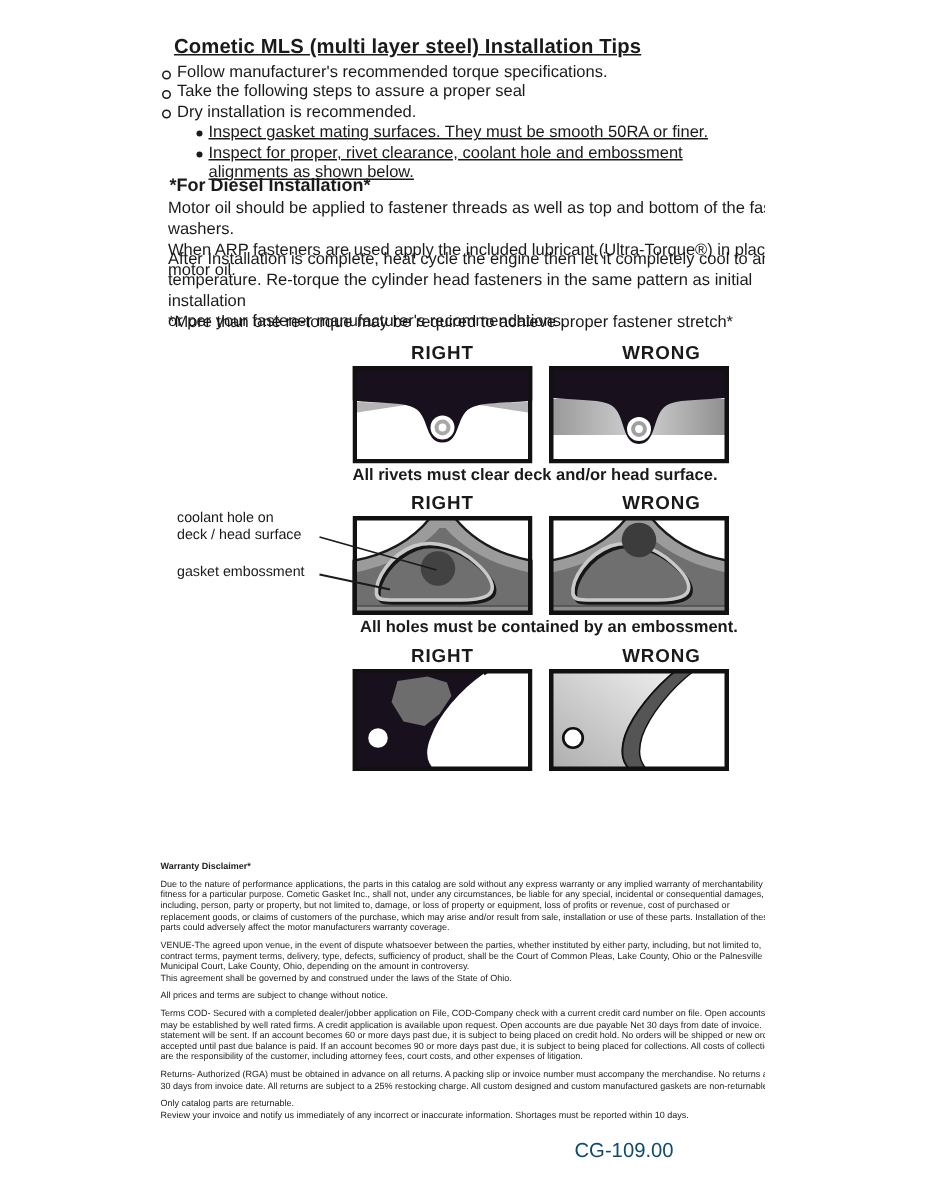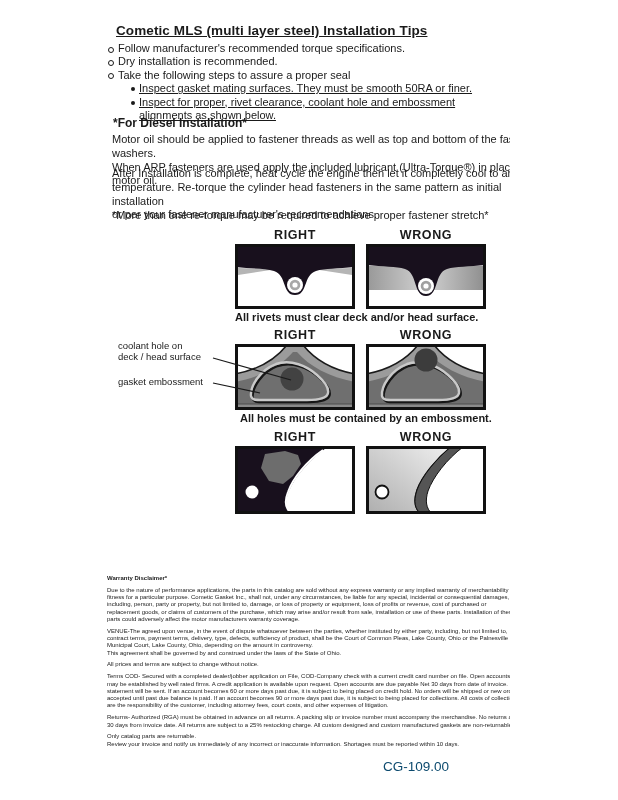--- a/index.html
+++ b/index.html
@@ -16,21 +16,21 @@
   .marker.open{border:1px solid #1a1a1a;background:#fff;}
   .marker.solid{background:#1a1a1a;margin-top:5px;}
 
   .diesel-heading{position:absolute;left:113px;top:116px;font-size:12px;font-weight:bold;}
   .body-para{position:absolute;left:112px;width:440px;font-size:11px;line-height:13.8px;
              white-space:pre-line;}
   .p1{top:133px;} .p2{top:167px;} .pnote{top:209px;}
 
   .figure{position:absolute;left:235px;display:flex;flex-direction:column;}
   .fig1{top:229px;} .fig2{top:329px;} .fig3{top:431px;}
-  .fig-labels{display:flex;gap:11px;height:14px;}
+  .fig-labels{display:flex;gap:26px;height:14px;}
   .fig-label{width:120px;text-align:center;font-size:12.5px;font-weight:bold;
              letter-spacing:0.6px;line-height:13px;}
   .fig-panels{display:flex;gap:11px;margin-top:1px;}
   .fig-caption{margin-top:3px;font-size:11px;font-weight:bold;line-height:11.5px;
                white-space:pre-line;}
   .cap2{margin-left:5px;}
 
   .annotation{position:absolute;left:118px;width:94px;text-align:left;
               font-size:9.5px;line-height:10.5px;white-space:pre-line;}
   .ann-coolant{top:341px;} .ann-emboss{top:377px;}
@@ -50,25 +50,25 @@
 
   <div class="title">Cometic MLS (multi layer steel) Installation Tips</div>
 
   <div class="tips">
     <div class="tip-row">
       <span class="marker open"></span>
       <span>Follow manufacturer's recommended torque specifications.</span>
     </div>
     <div class="tip-row">
       <span class="marker open"></span>
-      <span>Dry installation is recommended.</span>
+      <span>Take the following steps to assure a proper seal</span>
     </div>
     <div class="tip-row">
       <span class="marker open"></span>
-      <span>Take the following steps to assure a proper seal</span>
+      <span>Dry installation is recommended.</span>
     </div>
     <div class="tip-row sub">
       <span class="marker solid"></span>
       <span>Inspect gasket mating surfaces.  They must be smooth 50RA or finer.</span>
     </div>
     <div class="tip-row sub">
       <span class="marker solid"></span>
       <span>Inspect for proper, rivet clearance, coolant hole and embossment alignments as shown below.</span>
     </div>
   </div>

